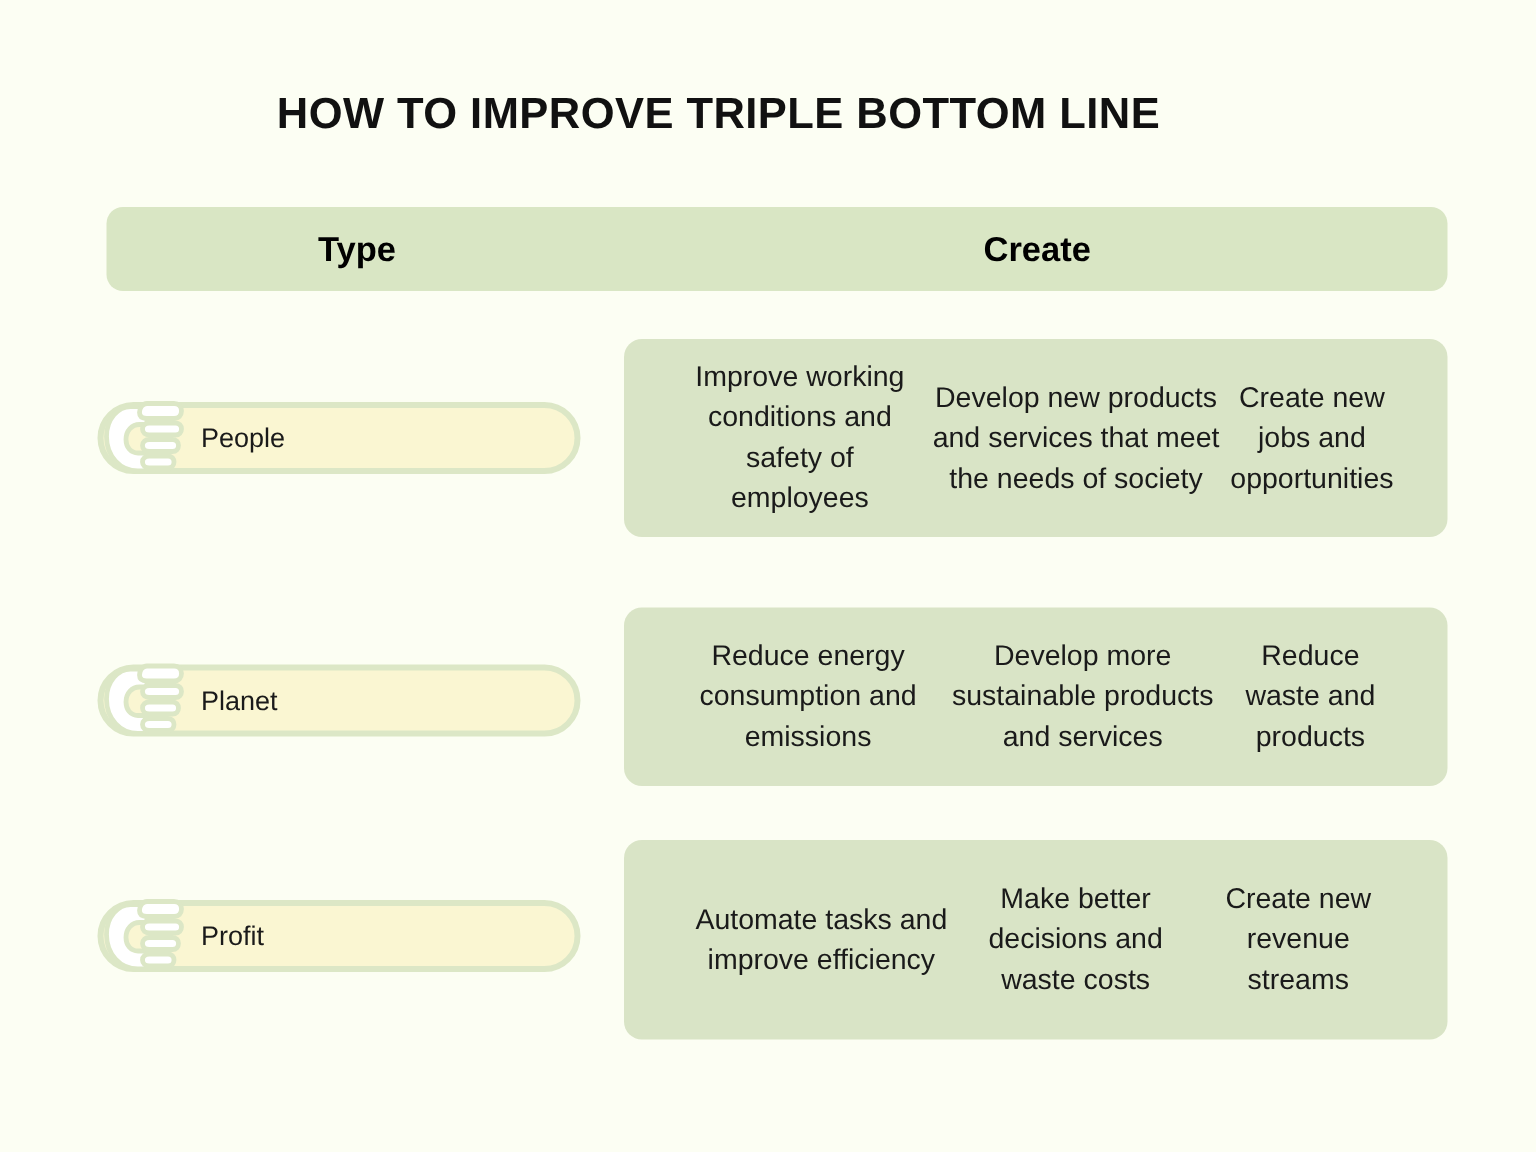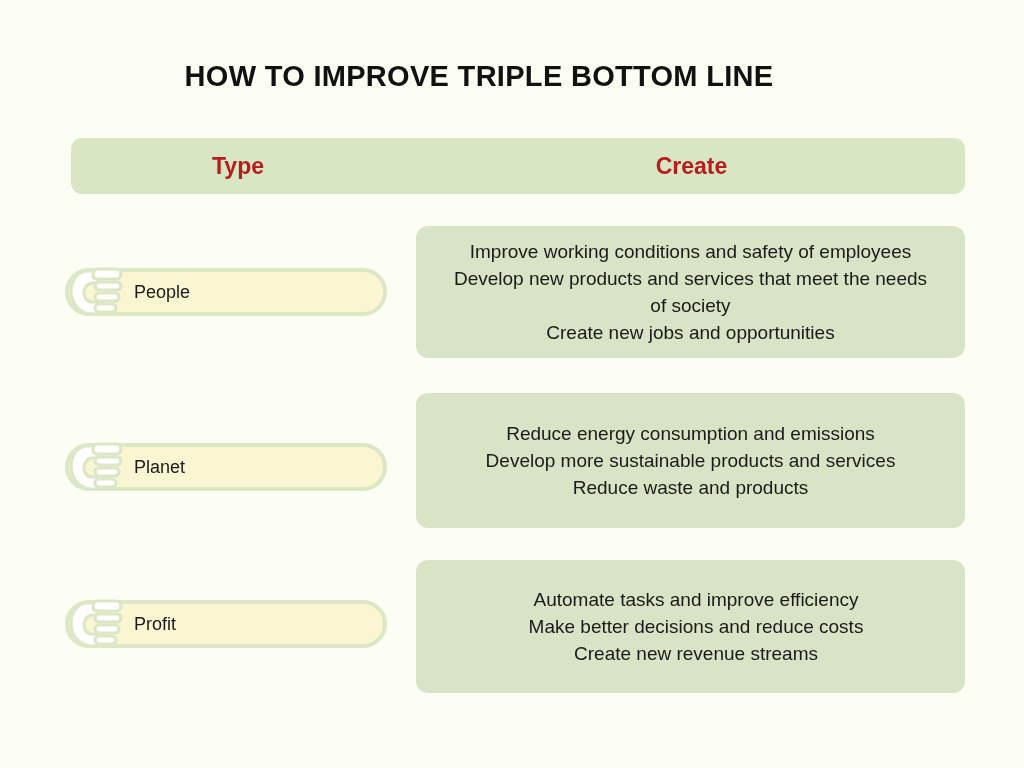--- a/index.html
+++ b/index.html
@@ -47,21 +47,21 @@
     background: #D9E6C4;
     border-radius: 11px;
   }
   .header-cell {
     position: absolute;
     top: 0;
     height: 56px;
     line-height: 56px;
     font-size: 23px;
     font-weight: bold;
-    color: #b91c1c;
+    color: #000000;
     text-align: center;
   }
   .header-cell.type    { left: 32px;  width: 270px; }
   .header-cell.benefit { left: 347px; width: 547px; }
 
   
   .row {
     position: absolute;
     left: 0;
     width: 1024px;
@@ -112,27 +112,26 @@
 
   
   .benefit-block {
     position: absolute;
     left: 416px;
     width: 549px;
     background: #D9E4C6;
     border-radius: 12px;
     box-sizing: border-box;
     display: flex;
-    flex-direction: column;
     align-items: center;
     justify-content: center;
     padding: 14px 36px;
   }
   .row-0 .benefit-block { top: 0;    height: 132px; }
-  .row-1 .benefit-block { top: 0;    height: 135px; }
+  .row-1 .benefit-block { top: 12px;    height: 119px; }
   .row-2 .benefit-block { top: 0;    height: 133px; padding-left: 47px; }
 
   .benefit-line {
     font-size: 19px;
     line-height: 27px;
     color: #1A1A1A;
     text-align: center;
     max-width: 480px;
   }
 </style>
@@ -202,18 +201,18 @@
           <path d="M33 27 C33 24.5 35 23 37.5 23 L55 23 C57.5 23 59 24.8 59 27 C59 29.2 57.5 31 55 31 L37.5 31 C35 31 33 29.5 33 27 Z"></path>
           <path d="M33 38 C33 35.5 35 34 37.5 34 L53 34 C55.5 34 57 35.8 57 38 C57 40.2 55.5 42 53 42 L37.5 42 C35 42 33 40.5 33 38 Z"></path>
           <path d="M33 49 C33 46.5 35 45 37.5 45 L50 45 C52.5 45 54 46.8 54 49 C54 51.2 52.5 53 50 53 L37.5 53 C35 53 33 51.5 33 49 Z"></path>
         </g>
       </svg>
       <div class="type-label">Profit</div>
     </div>
 
     <div class="benefit-block">
       <div class="benefit-line">Automate tasks and improve efficiency</div>
-      <div class="benefit-line">Make better decisions and reduce costs</div>
+      <div class="benefit-line">Make better decisions and waste costs</div>
       <div class="benefit-line">Create new revenue streams</div>
     </div>
   </div>
 
 </div>
 
 </body></html>

